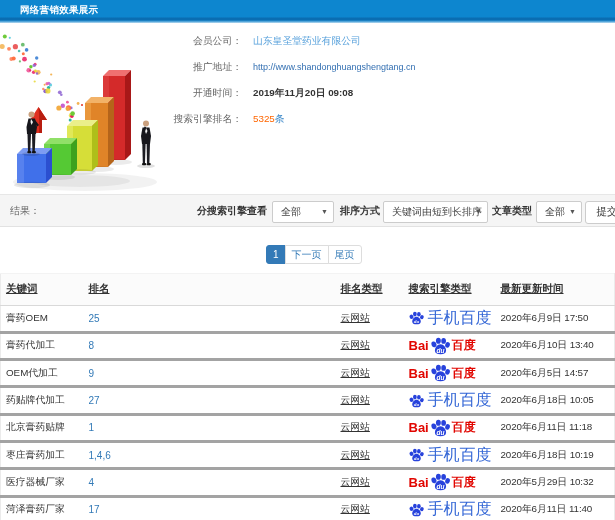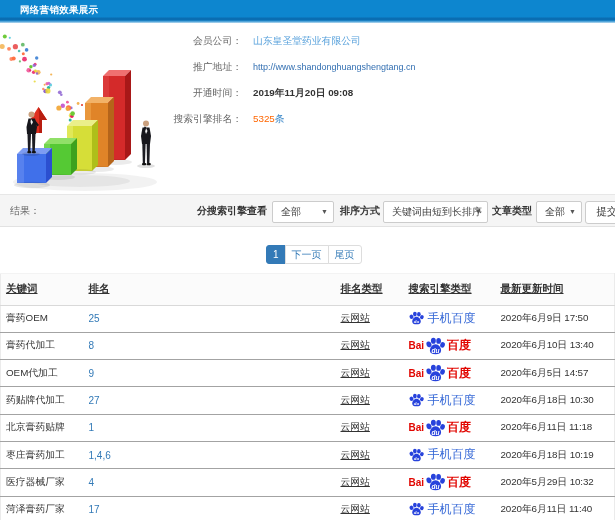--- a/index.html
+++ b/index.html
@@ -54,29 +54,29 @@
 
   
   #ranktable { position:absolute; left:0; top:273px; width:615px;
     border-collapse:collapse; table-layout:fixed; }
   #ranktable col.c1{width:83px;} #ranktable col.c2{width:252px;}
   #ranktable col.c3{width:68px;} #ranktable col.c4{width:92px;}
   #ranktable th { height:31.5px; text-align:left; font-weight:bold; color:#333;
     font-size:10.5px; padding:0 0 0 5px; background:#fbfbfb;
     border-bottom:1px solid #d9d9d9; border-top:1px solid #f3f3f3;text-decoration:underline; }
   #ranktable td { height:27.3px; font-size:9.8px; padding:0 0 0 5px; vertical-align:middle;
-    border-bottom:1px solid #a3a3a3; }
+    border-bottom:3px solid #a3a3a3; }
   #ranktable tr > :first-child { border-left:1px solid #ebebeb; }
   #ranktable tr > :last-child { border-right:1px solid #ebebeb; }
   td.c-type { padding-left:14px;text-decoration:underline; }
   a.rank-link { color:#337ab7; text-decoration:none; font-size:10px; }
   td.c-date { padding-left:9px; font-size:9.2px; letter-spacing:-0.1px; }
   .engine { display:inline-flex; align-items:center; }
-  .m-label { color:#3467d6; margin-left:4px; font-size:12px; }
-  .bai { color:#e10601; font-weight:bold; font-size:10px; letter-spacing:0; }
+  .m-label { color:#3467d6; margin-left:4px; font-size:16px; }
+  .bai { color:#e10601; font-weight:bold; font-size:13px; letter-spacing:0; }
   .du-suffix { color:#e10601; font-weight:bold; font-size:12px; margin-left:1px; }
   .paw-m { width:15px; height:14px; }
   .paw-b { width:21px; height:18px; margin-left:1px; }
 </style>
 </head>
 <body>
 
 <div id="titlebar">
   <span class="ttl">网络营销效果展示</span>
 </div>
@@ -342,21 +342,21 @@
           <ellipse cx="9.4" cy="4.6" rx="3" ry="3.8" fill="#2742dc"></ellipse>
           <ellipse cx="15.8" cy="4.8" rx="2.9" ry="3.6" fill="#2742dc"></ellipse>
           <ellipse cx="20.6" cy="9.6" rx="2.8" ry="3.4" fill="#2742dc" transform="rotate(20 20.6 9.6)"></ellipse>
           <path d="M12 9 C8 9 5.2 13 5.2 16.4 C5.2 19.6 7.4 21 12 21 C16.6 21 18.8 19.6 18.8 16.4 C18.8 13 16 9 12 9 Z" fill="#2742dc"></path>
           <text x="12" y="19" text-anchor="middle" font-size="7" font-style="italic" font-weight="bold" fill="#fff">du</text>
         </svg>
         <span class="m-label">手机百度</span>
       </span>
       
     </td>
-    <td class="c-date"><span>2020年6月18日 10:30</span></td>
+    <td class="c-date"><span>2020年6月18日 10:05</span></td>
   </tr>
       <tr>
     <td class="c-kw"><span>北京膏药贴牌</span></td>
     <td class="c-rank"><a class="rank-link">1</a></td>
     <td class="c-type"><span>云网站</span></td>
     <td class="c-engine">
       
       <span class="engine baidu">
         <span class="bai">Bai</span>
         <svg class="paw-b" viewBox="0 0 24 22">

